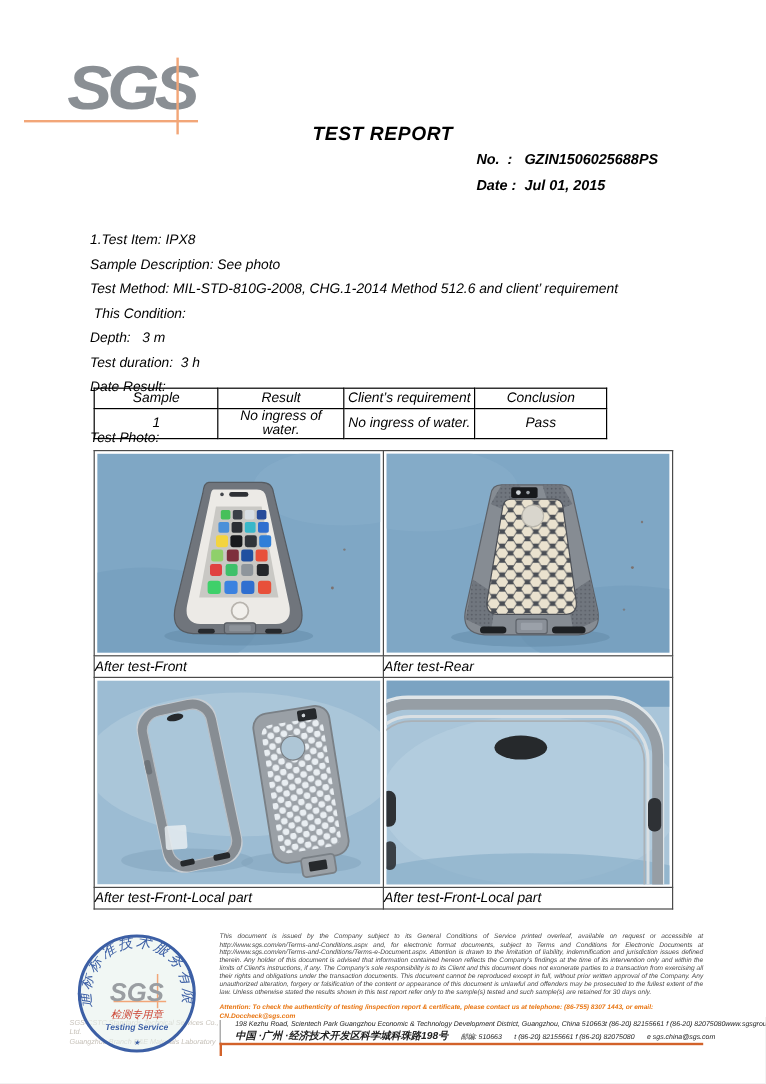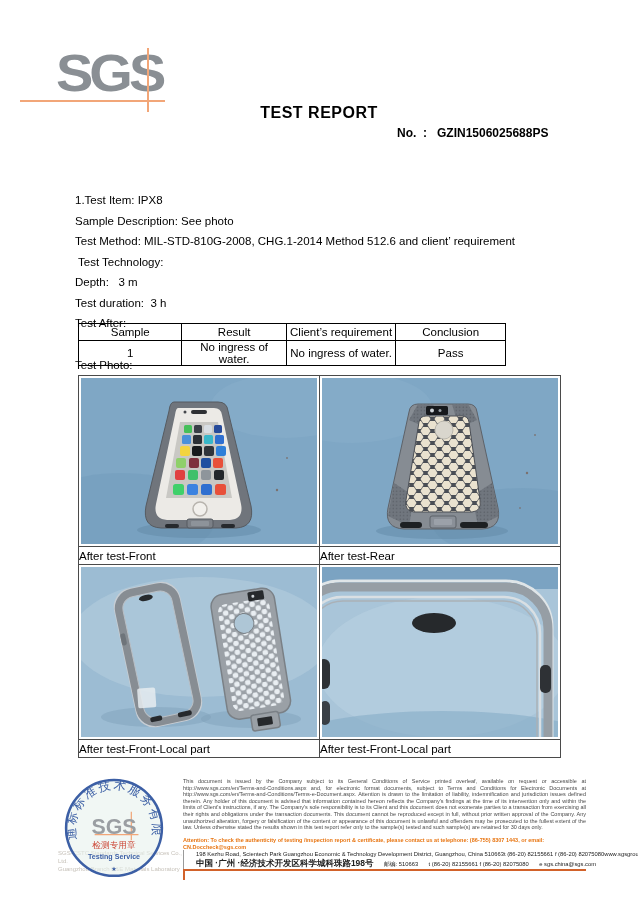--- a/index.html
+++ b/index.html
@@ -1,17 +1,17 @@
 <!DOCTYPE html>
 <html><head>
 <meta charset="utf-8">
 <style>
   html,body { margin:0; padding:0; background:#e9e9e9; }
   .page { position:relative; width:638px; height:903px; background:#ffffff;
-          font-family:"Liberation Sans", sans-serif; color:#000; overflow:hidden; }
+          font-family:"Liberation Sans", sans-serif; color:#000; overflow:hidden;font-style:italic; }
 
   
   .logo-text { position:absolute; left:56px; top:48px; font-size:56px; font-weight:bold;
                color:#8a8f94; letter-spacing:-4px; line-height:1;
                transform:scaleY(0.92); transform-origin:top left; }
   .logo-hline { position:absolute; left:20px; top:100px; width:145px; height:2px; background:#f2a678; }
   .logo-vline { position:absolute; left:147px; top:48px; width:2px; height:64px; background:#f2a678; }
   .title { position:absolute; top:104px; left:0; width:100%; text-align:center;
            font-size:16px; font-weight:bold; letter-spacing:0.5px; }
   .meta { position:absolute; left:397px; top:123px; font-size:12px; font-weight:bold; line-height:21px; }
@@ -62,30 +62,34 @@
   <div class="logo-text">SGS</div>
   <div class="logo-hline"></div>
   <div class="logo-vline"></div>
   <div class="title">TEST REPORT</div>
 
   <div class="meta">
     <div class="meta-row">
       <span class="meta-label">No.  :</span>
       <span class="meta-value">GZIN1506025688PS</span>
     </div>
+    <div class="meta-row">
+      <span class="meta-label">Date :</span>
+      <span class="meta-value">Jul 01, 2015</span>
+    </div>
   </div>
 
   <div class="body-block">
     <div class="body-line">1.Test Item: IPX8</div>
     <div class="body-line">Sample Description: See photo</div>
     <div class="body-line">Test Method: MIL-STD-810G-2008, CHG.1-2014 Method 512.6 and client’ requirement</div>
-    <div class="body-line"> Test Technology:</div>
+    <div class="body-line"> This Condition:</div>
     <div class="body-line indent">Depth:   3 m</div>
     <div class="body-line indent">Test duration:  3 h</div>
-    <div class="body-line">Test After:</div>
+    <div class="body-line">Date Result:</div>
   </div>
 
   <table class="result-table">
     <tbody>
         <tr>
       <td style="width:120px">Sample</td>
       <td style="width:122px">Result</td>
       <td style="width:120px">Client’s requirement</td>
       <td style="width:122px">Conclusion</td>
     </tr>

